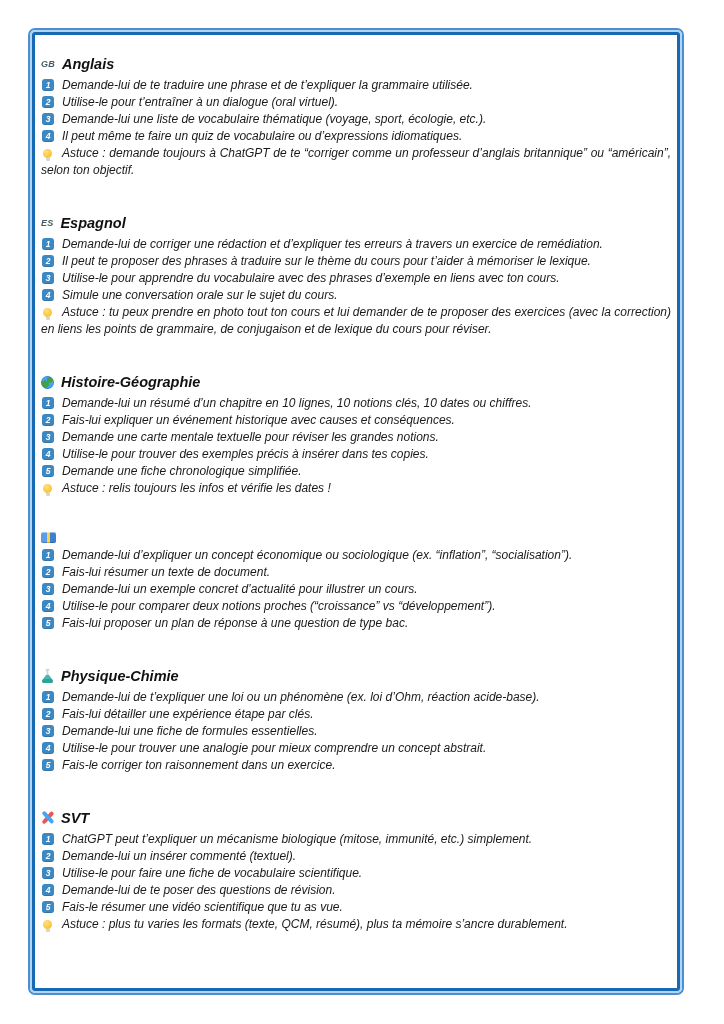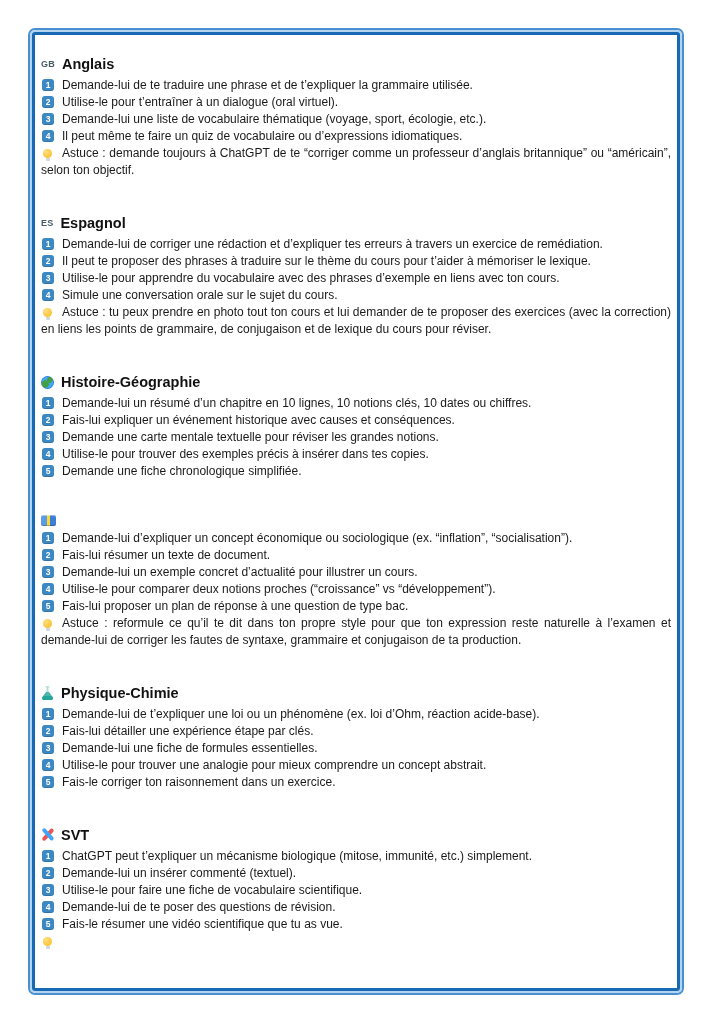--- a/index.html
+++ b/index.html
@@ -3,21 +3,21 @@
 <meta charset="utf-8">
 <style>
   html, body {
     margin: 0; padding: 0;
     width: 724px; height: 1024px;
     background: #ffffff;
     font-family: "Liberation Sans", sans-serif;
     color: #1a1a1a;
     overflow: hidden;
   }
-  .sheet { position: relative; width: 656px; height: 1024px; }
+  .sheet { position: relative; width: 656px; height: 1024px; font-style: italic; }
 
   
   .frame-outer {
     position: absolute; left: 28px; top: 28px;
     width: 656px; height: 967px;
     border: 2px solid #4a90d0; border-radius: 7px;
     box-sizing: border-box;
   }
   .frame-mid {
     width: 100%; height: 100%;
@@ -206,20 +206,23 @@
   <div class="item">
     <span class="badge">4</span>
     <span class="item-text">Utilise-le pour trouver des exemples précis à insérer dans tes copies.</span>
   </div>
 
   <div class="item">
     <span class="badge">5</span>
     <span class="item-text">Demande une fiche chronologique simplifiée.</span>
   </div>
 </div>
+    <p class="tip">
+      <span class="icon-bulb"></span><span class="tip-text">Astuce : relis toujours les infos et vérifie les dates !</span>
+    </p>
   </section>
 
   <section class="subject-section">
     <h2 class="heading">
       <span class="h-icon icon icon-open-book"></span>
     </h2>
     <div class="items">
   <div class="item">
     <span class="badge">1</span>
     <span class="item-text">Demande-lui d’expliquer un concept économique ou sociologique (ex. “inflation”, “socialisation”).</span>
@@ -238,23 +241,20 @@
   <div class="item">
     <span class="badge">4</span>
     <span class="item-text">Utilise-le pour comparer deux notions proches (“croissance” vs “développement”).</span>
   </div>
 
   <div class="item">
     <span class="badge">5</span>
     <span class="item-text">Fais-lui proposer un plan de réponse à une question de type bac.</span>
   </div>
 </div>
-    <p class="tip">
-      <span class="icon-bulb"></span><span class="tip-text">Astuce : reformule ce qu’il te dit dans ton propre style pour que ton expression reste naturelle à l’examen et demande-lui de corriger les fautes de syntaxe, grammaire et conjugaison de ta production.</span>
-    </p>
   </section>
 
   <section class="subject-section">
     <h2 class="heading">
       <span class="h-icon icon icon-alembic"></span>
       <span class="title">Physique-Chimie</span>
     </h2>
     <div class="items">
   <div class="item">
     <span class="badge">1</span>
@@ -308,20 +308,20 @@
     <span class="badge">4</span>
     <span class="item-text">Demande-lui de te poser des questions de révision.</span>
   </div>
 
   <div class="item">
     <span class="badge">5</span>
     <span class="item-text">Fais-le résumer une vidéo scientifique que tu as vue.</span>
   </div>
 </div>
     <p class="tip">
-      <span class="icon-bulb"></span>
+      <span class="icon-bulb"></span><span class="tip-text">Astuce : plus tu varies les formats (texte, QCM, résumé), plus ta mémoire s’ancre durablement.</span>
     </p>
   </section>
 </div>
       </div>
     </div>
   </div>
 </div>
 
 </body></html>

